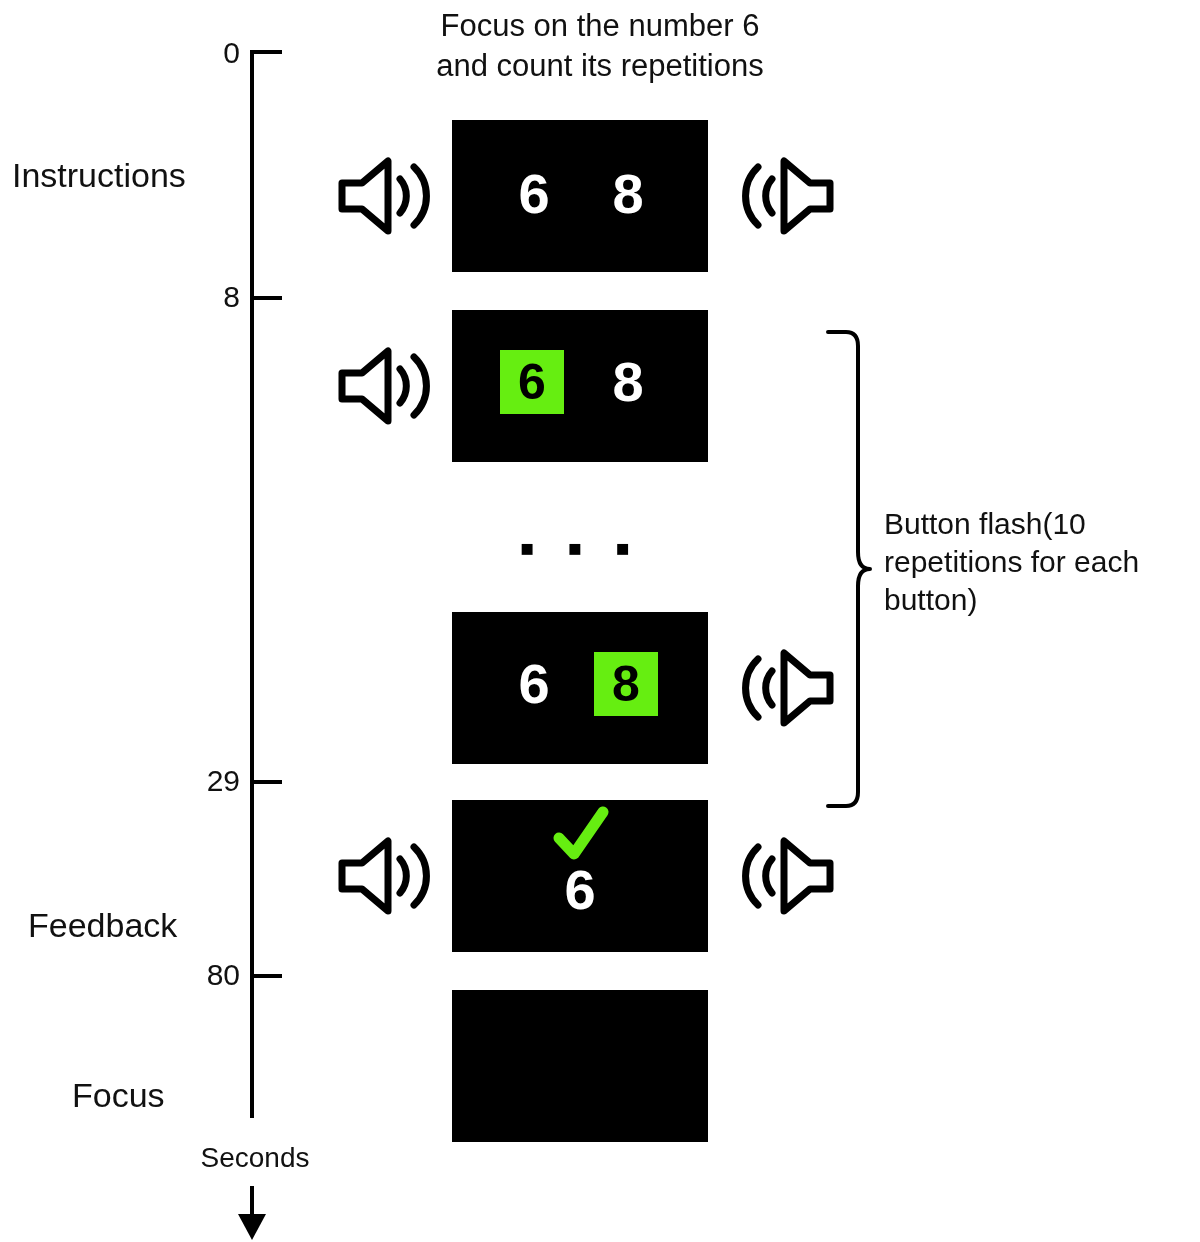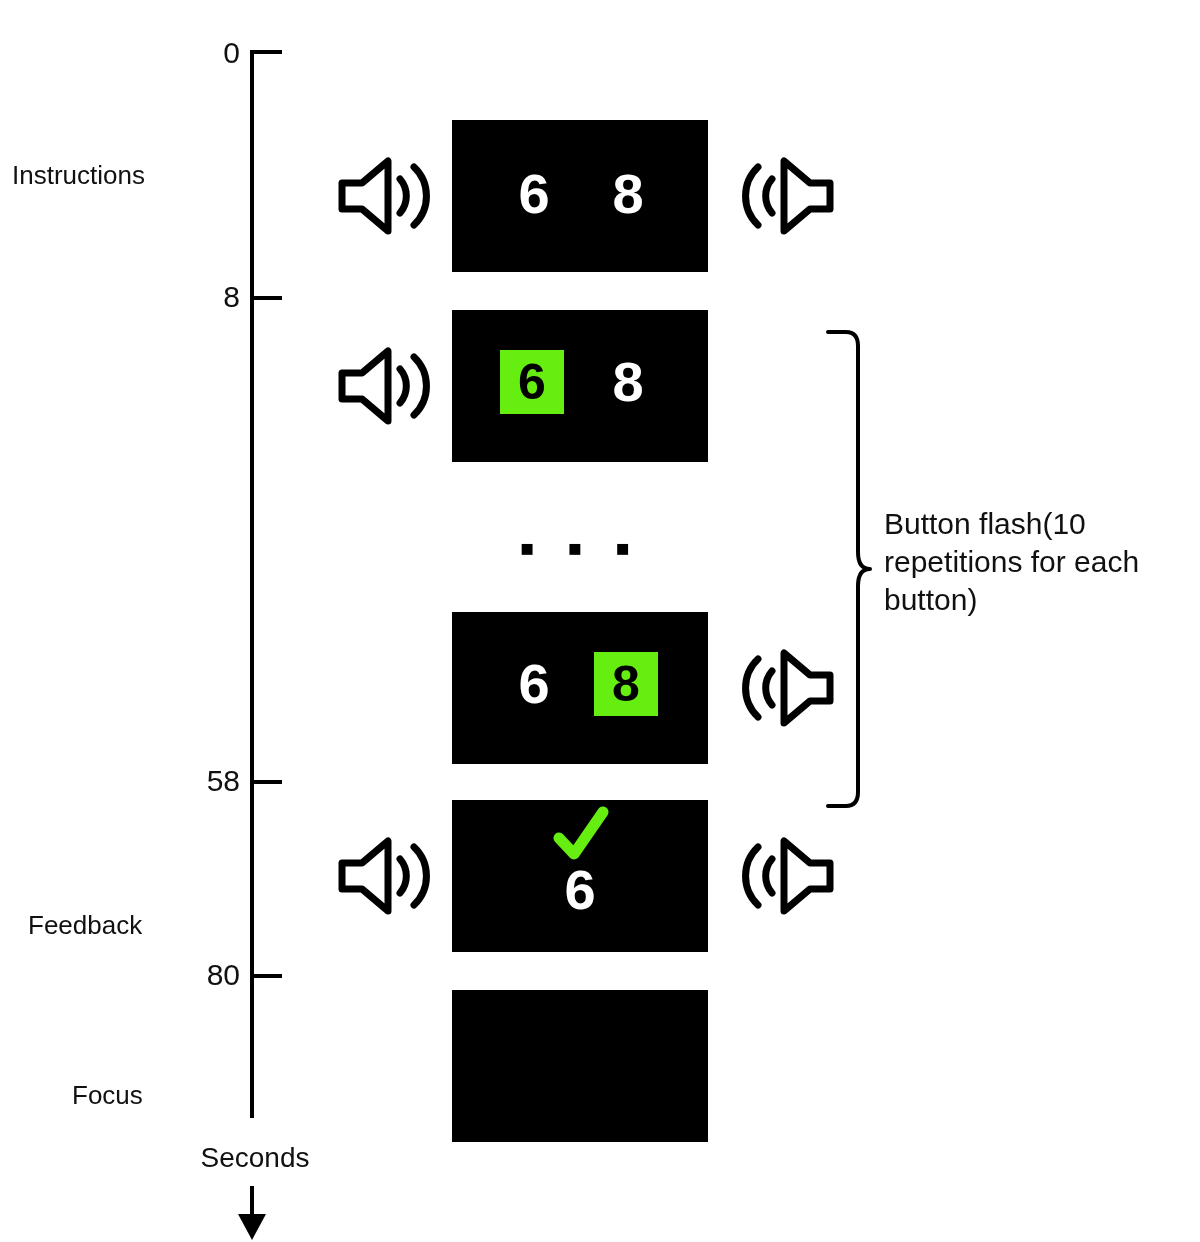--- a/index.html
+++ b/index.html
@@ -52,21 +52,21 @@
   .tick-label {
     position: absolute;
     width: 70px;
     text-align: right;
     font-size: 30px;
     line-height: 30px;
     color: #111;
   }
   .phase-label {
     position: absolute;
-    font-size: 26px;
+    font-size: 34px;
     line-height: 34px;
     color: #111;
     white-space: nowrap;
   }
   .seconds-label {
     position: absolute;
     left: 190px;
     top: 1146px;
     width: 130px;
     text-align: center;
@@ -185,31 +185,33 @@
     font-size: 30px;
     line-height: 38px;
     color: #111;
   }
 </style>
 </head>
 <body>
 
 <div id="stage">
 
+  <div class="title">Focus on the number 6
+and count its repetitions</div>
 
   <div class="axis-line"></div>
 
   <div class="tick" style="top:50px;"></div>
   <div class="tick" style="top:296px;"></div>
   <div class="tick" style="top:780px;"></div>
   <div class="tick" style="top:974px;"></div>
 
   <div class="tick-label" style="left:170px; top:38px;">0</div>
   <div class="tick-label" style="left:170px; top:282px;">8</div>
-  <div class="tick-label" style="left:170px; top:766px;">58</div>
+  <div class="tick-label" style="left:170px; top:766px;">29</div>
   <div class="tick-label" style="left:170px; top:960px;">80</div>
 
   <div class="phase-label" style="left:12px; top:158px;">Instructions</div>
   <div class="phase-label" style="left:28px; top:908px;">Feedback</div>
   <div class="phase-label" style="left:72px; top:1078px;">Focus</div>
 
   <div class="seconds-label">Seconds</div>
   <div class="arrow-shaft"></div>
   <div class="arrow-head"></div>
 

